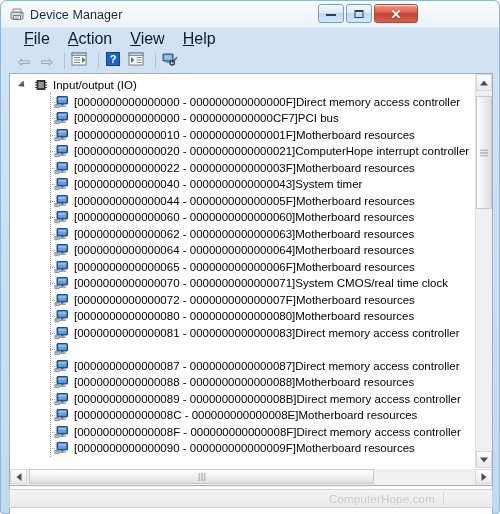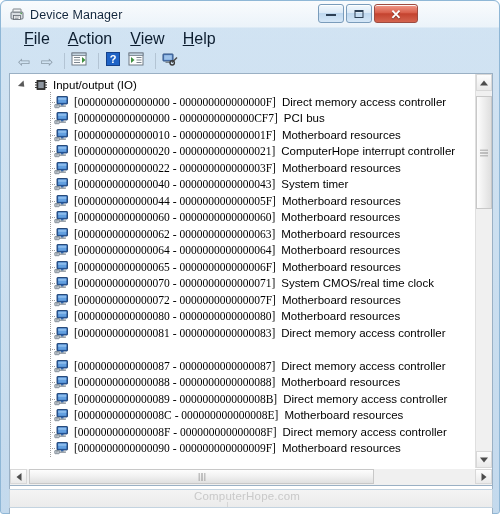--- a/index.html
+++ b/index.html
@@ -256,23 +256,23 @@
   .icon-mon {
     width: 15px; height: 14px;
     margin-right: 5px;
     flex: 0 0 auto;
     position: relative;
   }
   .row-label { display: inline-block; }
   .row.root .row-label { font-size: 11.5px; }
 
   .addr {
-    font-family: Liberation Serif, serif;
-  }
-  .desc { margin-left: 6px; }
+    font-family: Liberation Sans, sans-serif;
+  }
+  .desc { }
 
   
   .vscroll {
     position: absolute;
     right: 0; top: 0;
     width: 17px;
     height: 394px;
     background: #f0f0f0;
     border-left: 1px solid #dfdfdf;
     box-sizing: border-box;
@@ -376,21 +376,20 @@
     left: 8px;
     top: 488px;
     width: 484px;
     height: 19px;
     background: linear-gradient(to bottom,#f4f4f4,#ebebeb);
     border: 1px solid #c3d3e0;
     box-sizing: border-box;
     display: flex;
     align-items: center;
     justify-content: flex-end;
-    flex-direction: column;
   }
   .watermark {
     font-size: 11.5px;
     color: #c9c9c9;
     margin-right: 8px;
     letter-spacing: 0.2px;
     white-space: nowrap;
   }
   .status-grip {
     width: 1px;

